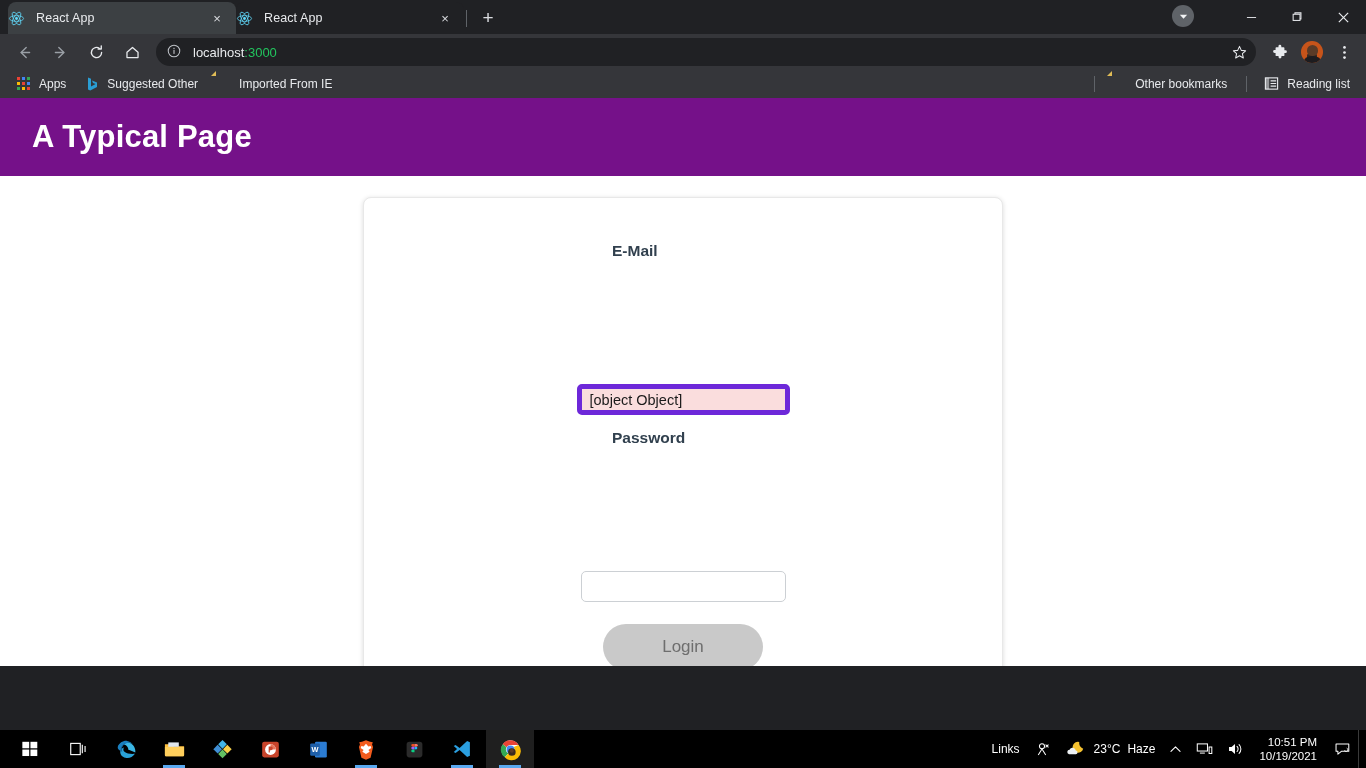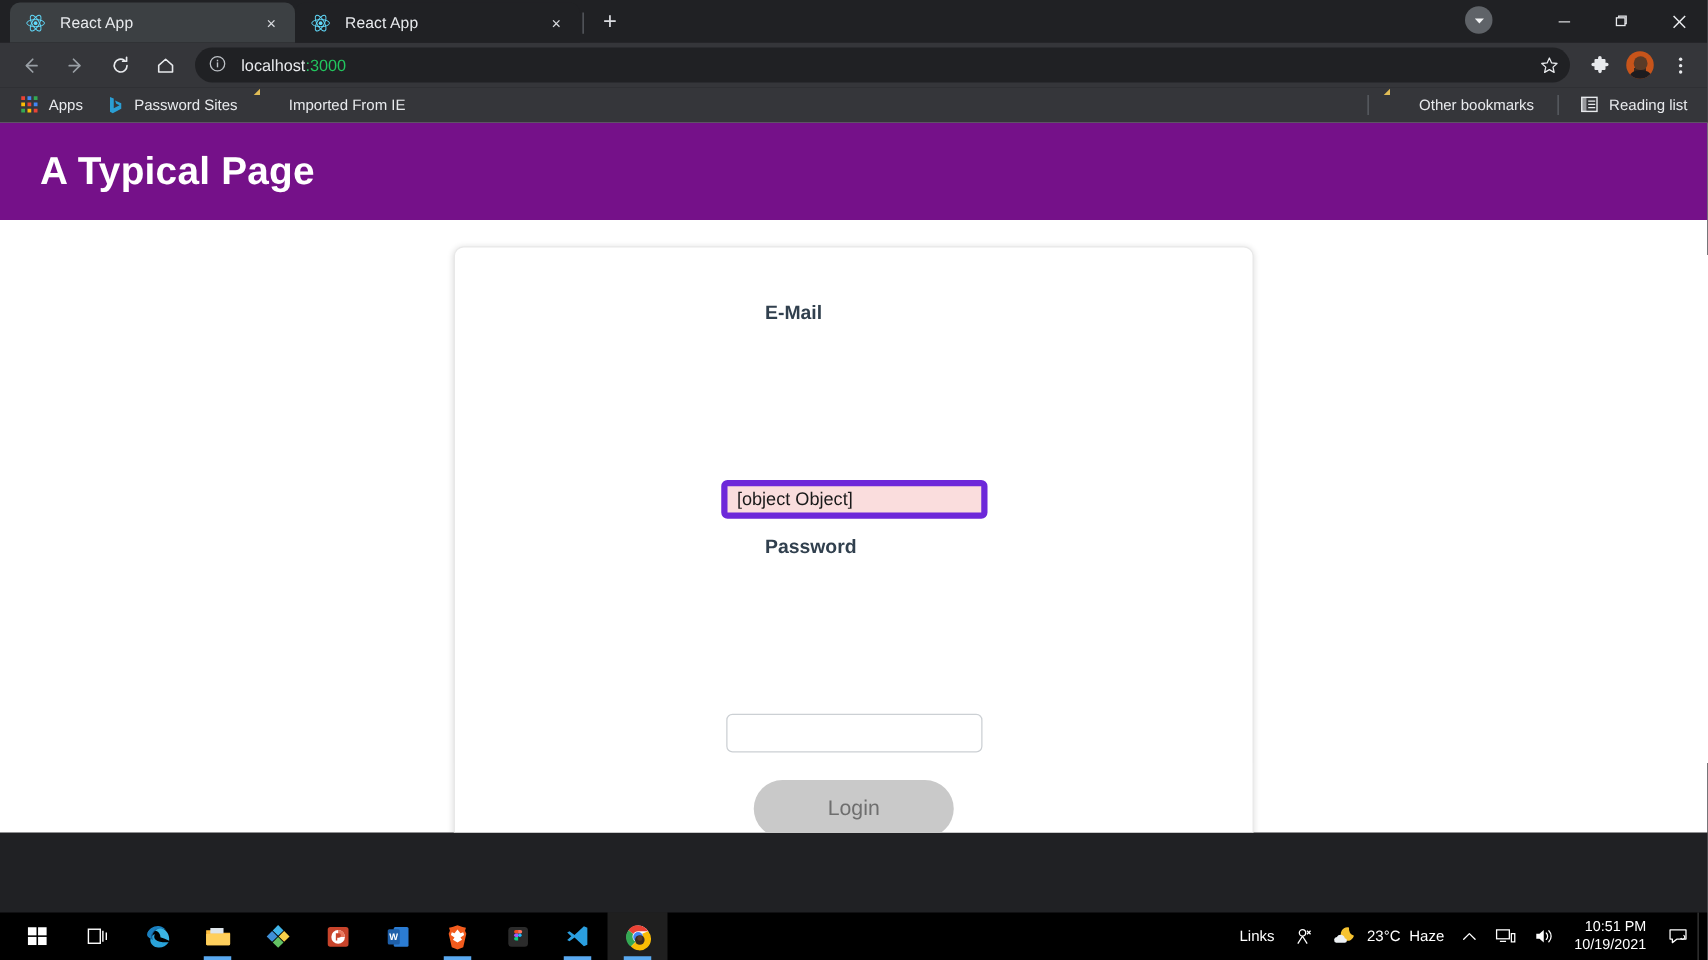--- a/index.html
+++ b/index.html
@@ -15,21 +15,21 @@
 
   
   .tabstrip {
     height: 34px; background: #202124;
     display: flex; align-items: flex-end; position: relative;
     padding-left: 8px;
   }
   .tab {
     height: 32px; width: 228px;
     display: flex; align-items: center;
-    padding: 0 10px 0 12px;
+    padding: 0 10px 0 0;
     border-radius: 8px 8px 0 0;
     position: relative;
   }
   .tab.active { background: #3c4043; }
   .tab.inactive { background: #202124; }
   .tab-favicon { width: 17px; height: 17px; flex: 0 0 17px; margin-right: 11px; }
   .tab-title {
     flex: 1 1 auto; color: #e8eaed; font-size: 12.5px;
     white-space: nowrap; overflow: hidden; text-overflow: ellipsis;
     letter-spacing: .1px;
@@ -332,21 +332,21 @@
       </span>
       <span class="bm-label">Apps</span>
     </div>
 
     <div class="bm">
       <span class="bm-ico">
         <svg viewBox="0 0 16 16" width="16" height="16">
             <path d="M4 1.5 L7 2.8 V10.6 L11.6 8.1 L9 7 L8 4.4 L13 6.6 V11 L6.2 14.6 L4 13.4 Z" fill="#2a9ed4"></path>
           </svg>
       </span>
-      <span class="bm-label">Password Sites</span>
+      <span class="bm-label">Suggested Other</span>
     </div>
 
     <div class="bm">
       <span class="bm-ico"><span class="folder"></span></span>
       <span class="bm-label">Imported From IE</span>
     </div>
 
     <div class="bm-right">
       <div class="vsep"></div>
       <div class="bm">

